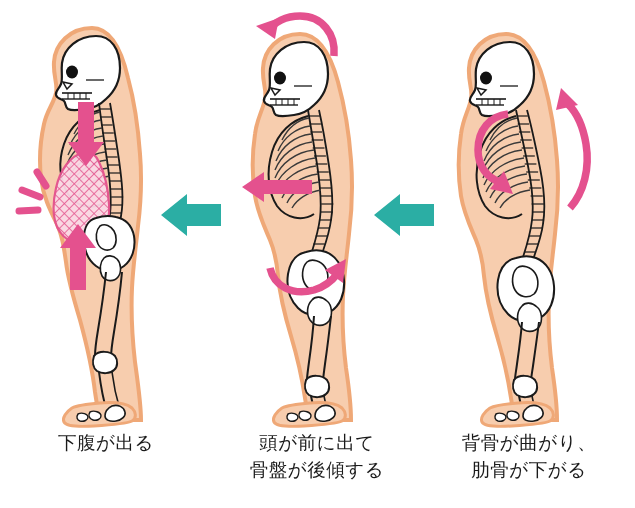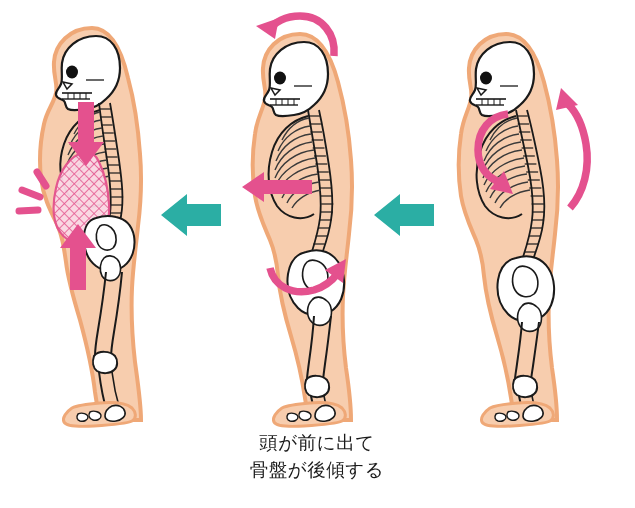--- a/index.html
+++ b/index.html
@@ -470,18 +470,21 @@
         <path d="M89 194 L66 189 L80 171 Z" fill="#E4518E"></path>
       </g>
 
       <g>
         <path d="M146 208 C160 192 166 168 162 144 C159 126 152 112 144 104" fill="none" stroke="#E4518E" stroke-width="7.5" stroke-linecap="butt"></path>
         <path d="M137 88 L154 105 L132 110 Z" fill="#E4518E"></path>
       </g>
     </svg>
   </div>
 
+  <div class="caption" id="caption-left">下腹が出る</div>
 
   <div class="caption" id="caption-middle">頭が前に出て
 骨盤が後傾する</div>
 
+  <div class="caption" id="caption-right">背骨が曲がり、
+肋骨が下がる</div>
 
 </div>
 
 </body></html>

